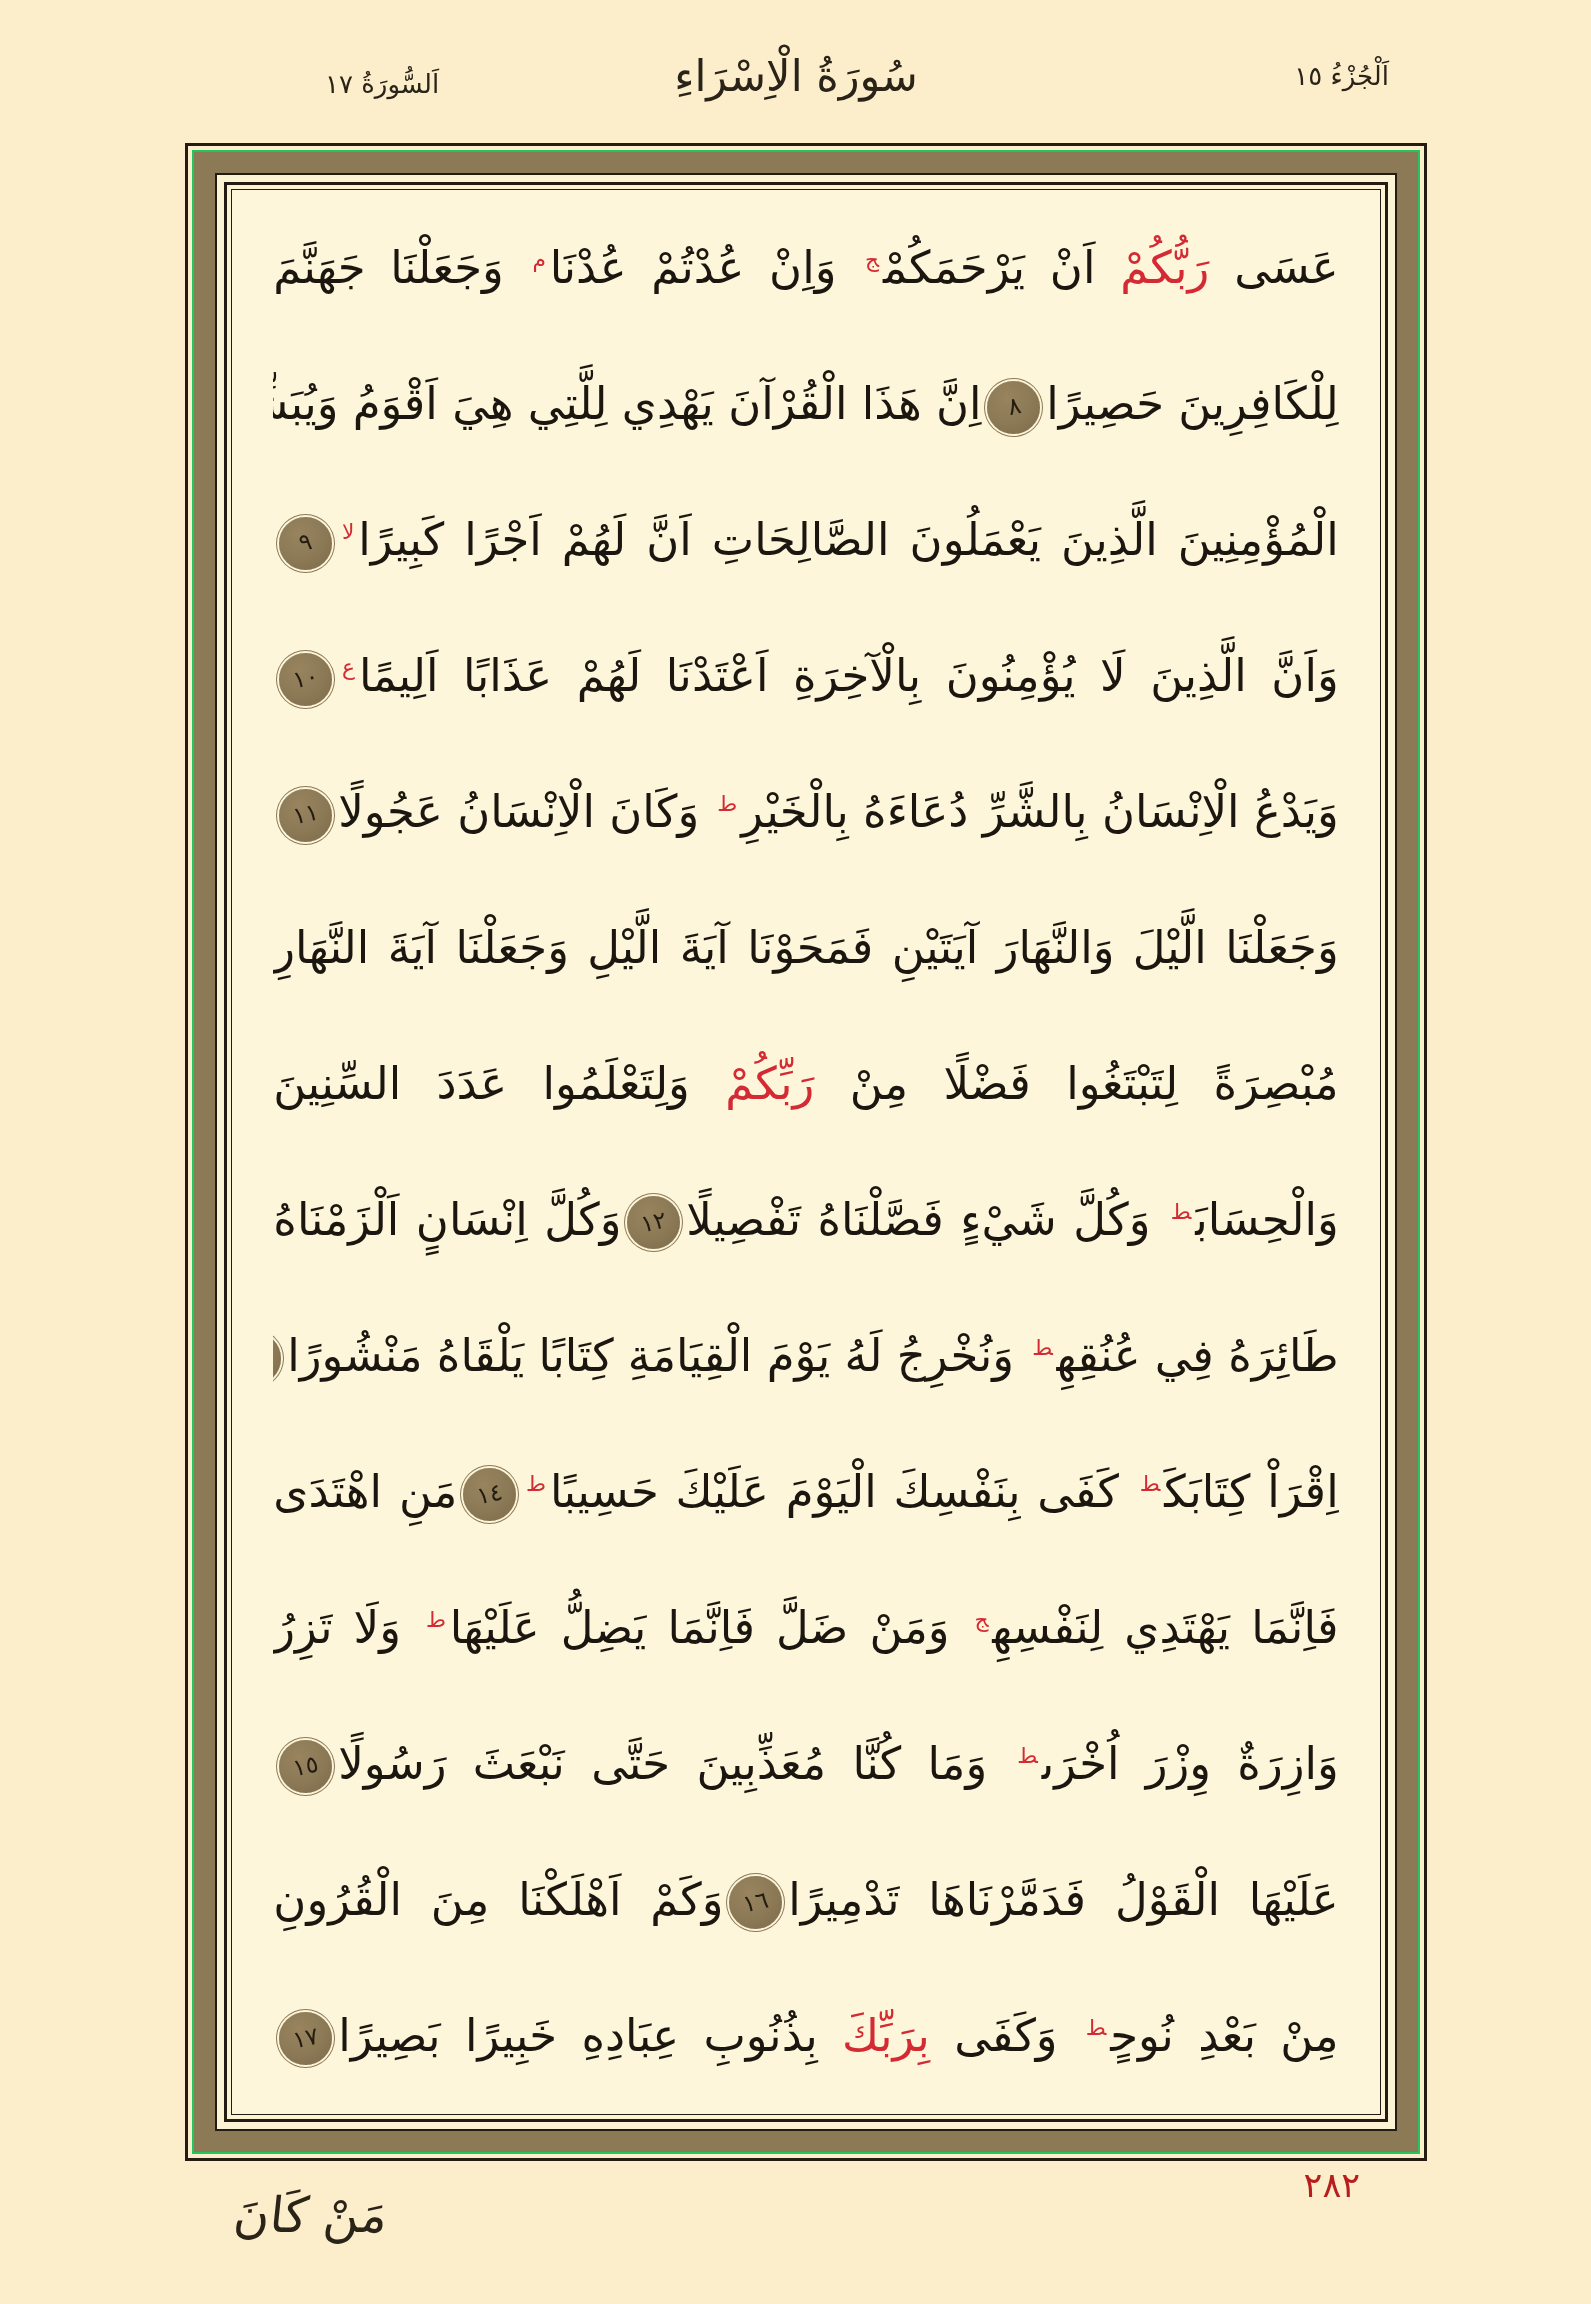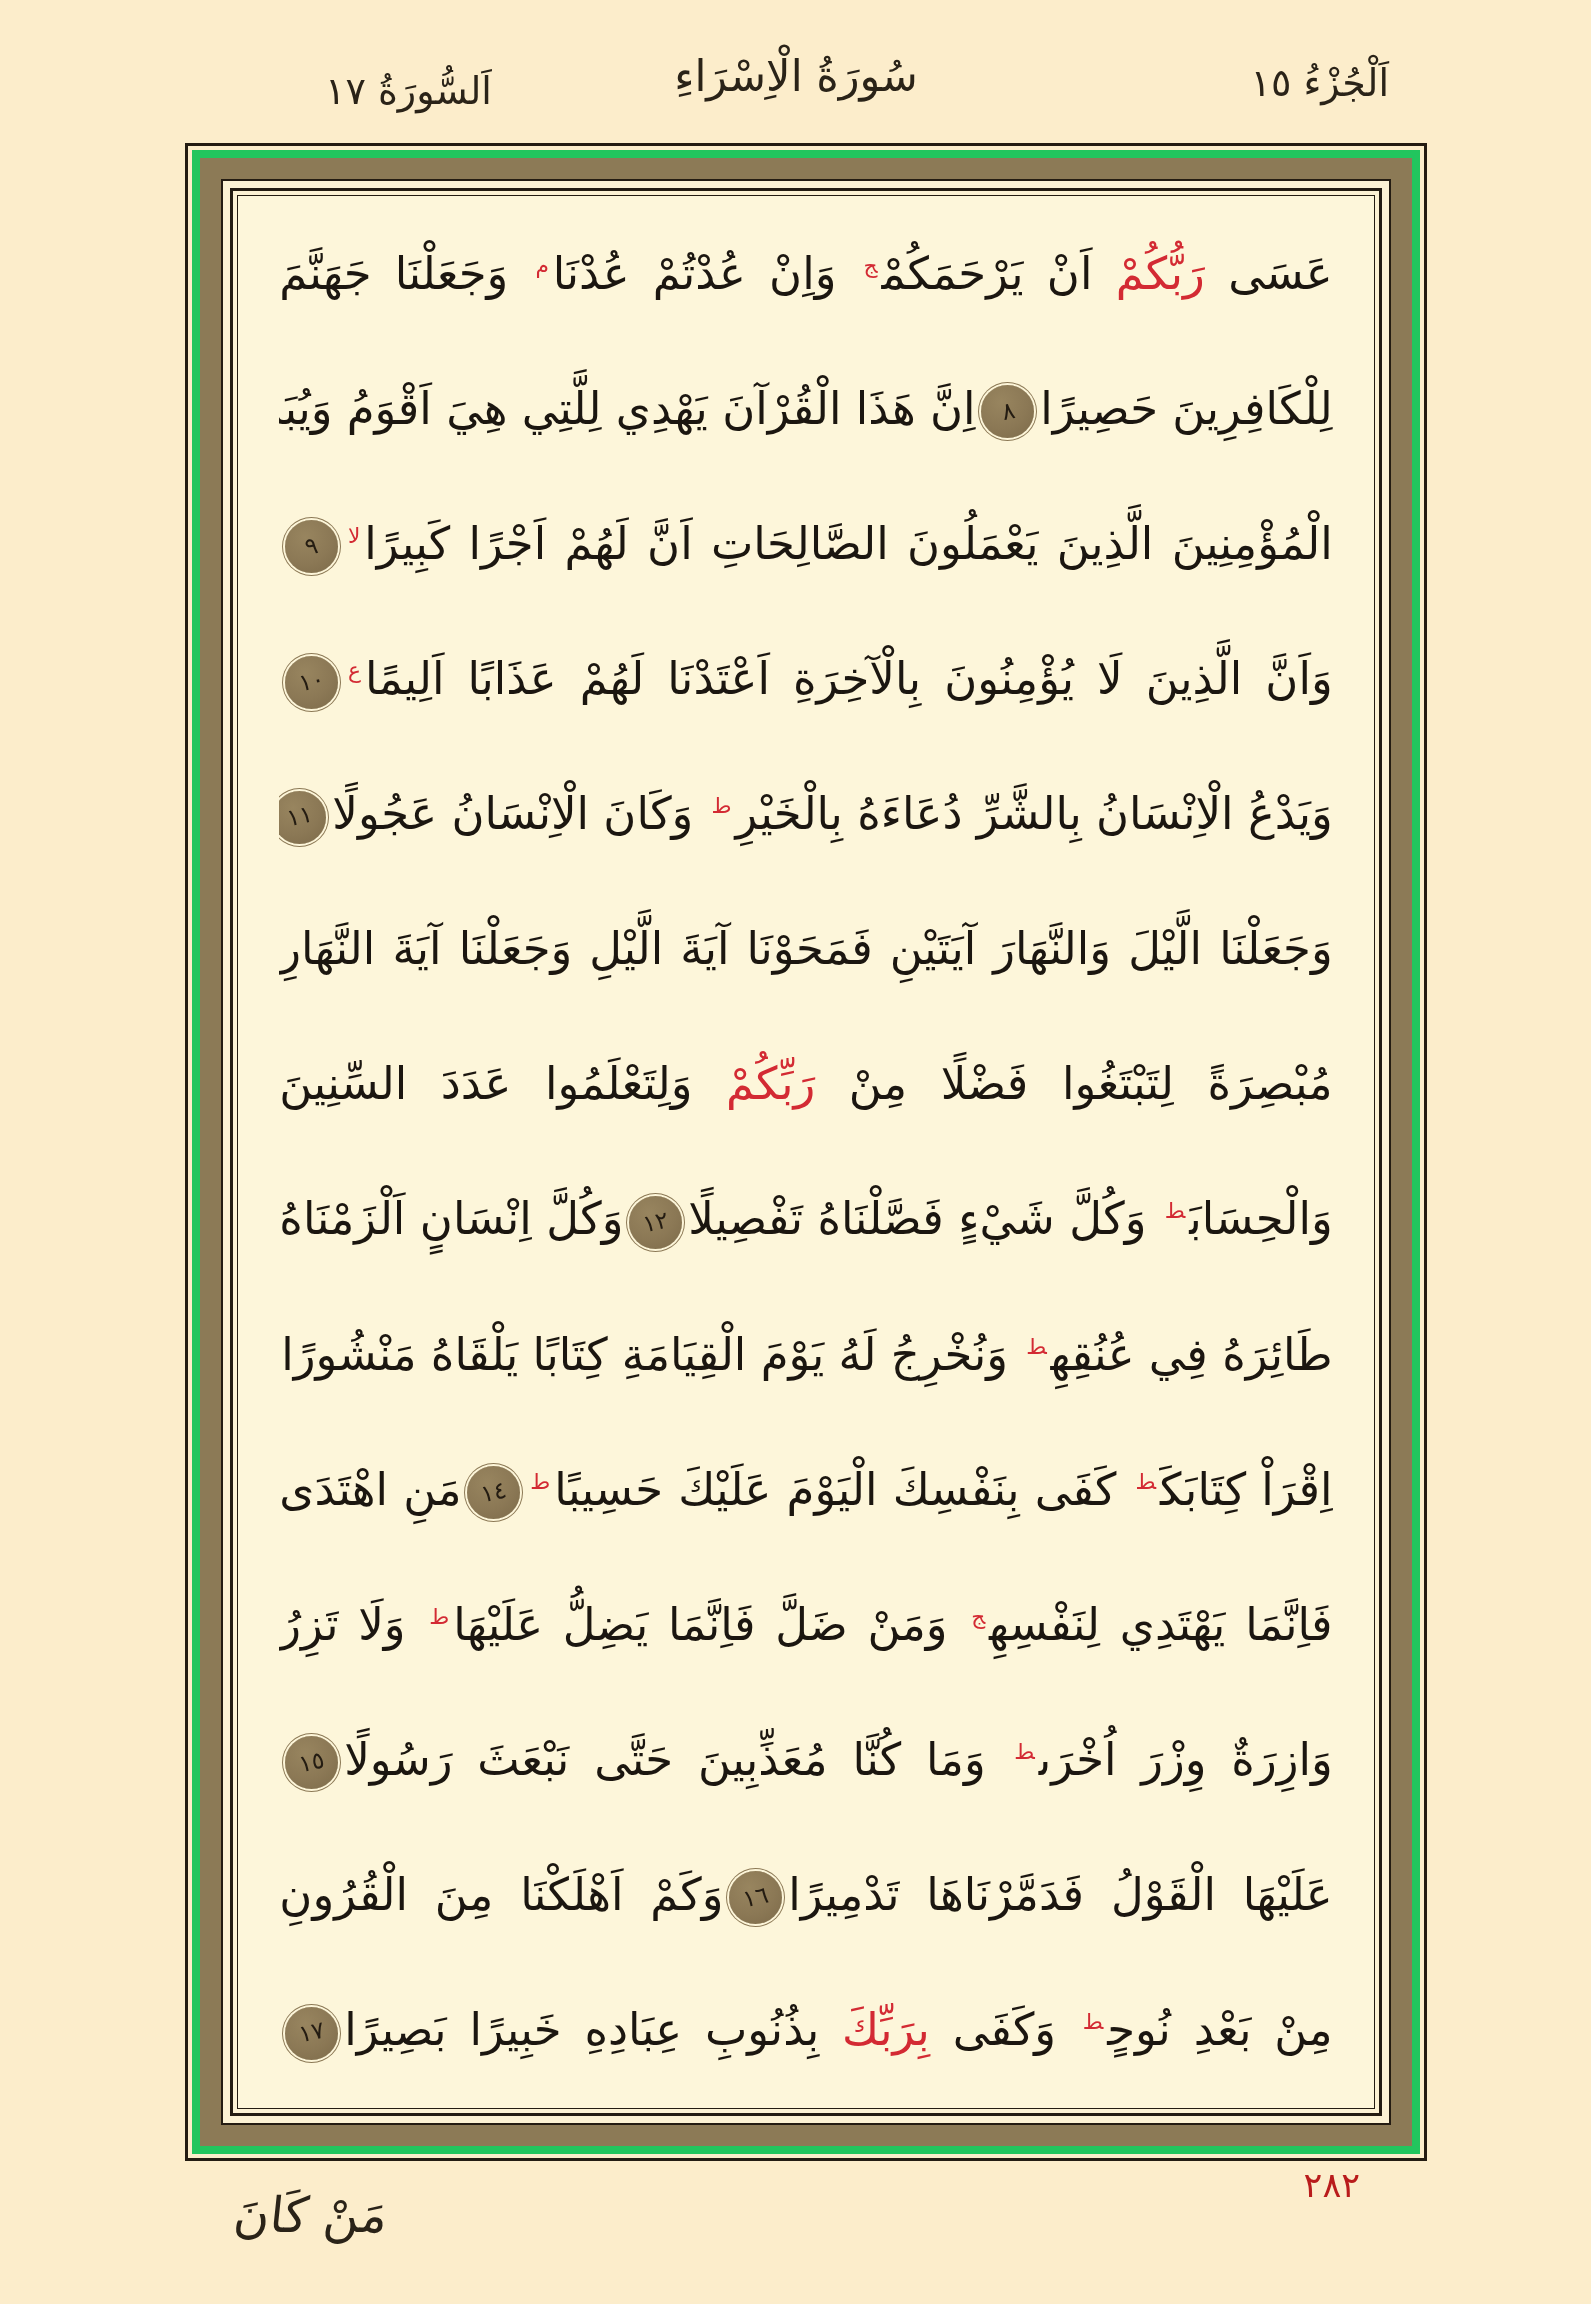--- a/index.html
+++ b/index.html
@@ -6,31 +6,31 @@
   body{
     width:1592px;height:2304px;position:relative;
     background:#fcedcb;
     font-family:"DejaVu Sans", sans-serif;
     color:#221c12;
     overflow:hidden;
   }
   
   .runhead{
     position:absolute;
-    font-size:38px;
+    font-size:26px;
     color:#2a2318;
     white-space:nowrap;
   }
   .rh-left  {top:69px; left:325px;}
   .rh-center{top:51px; left:50%; transform:translateX(-50%); font-size:43px;}
   .rh-right {top:61px; right:203px;}
   
   .frame-pos{position:absolute; left:185px; top:143px; width:1242px; height:2018px; box-sizing:border-box;}
   .f1{border:3px solid #241c12; padding:3.9px;  height:100%; box-sizing:border-box;}
-  .f2{border:8px solid #22c55e; background:#8c7a56; padding:20.7px; height:100%; box-sizing:border-box;}
+  .f2{border:2px solid #22c55e; background:#8c7a56; padding:20.7px; height:100%; box-sizing:border-box;}
   .f3{border:2px solid #241c12; background:#fcf2d4; padding:7.9px; height:100%; box-sizing:border-box;}
   .f4{border:3px solid #241c12; padding:3.9px; height:100%; box-sizing:border-box;}
   .f5{border:1px solid #241c12; background:#fdf6da; height:100%; box-sizing:border-box;
       display:flex; flex-direction:column; justify-content:space-around;
       padding:9.9px 41px; overflow:hidden;}
   
   .qline{
     direction:rtl;
     text-align:justify;
     text-align-last:justify;

